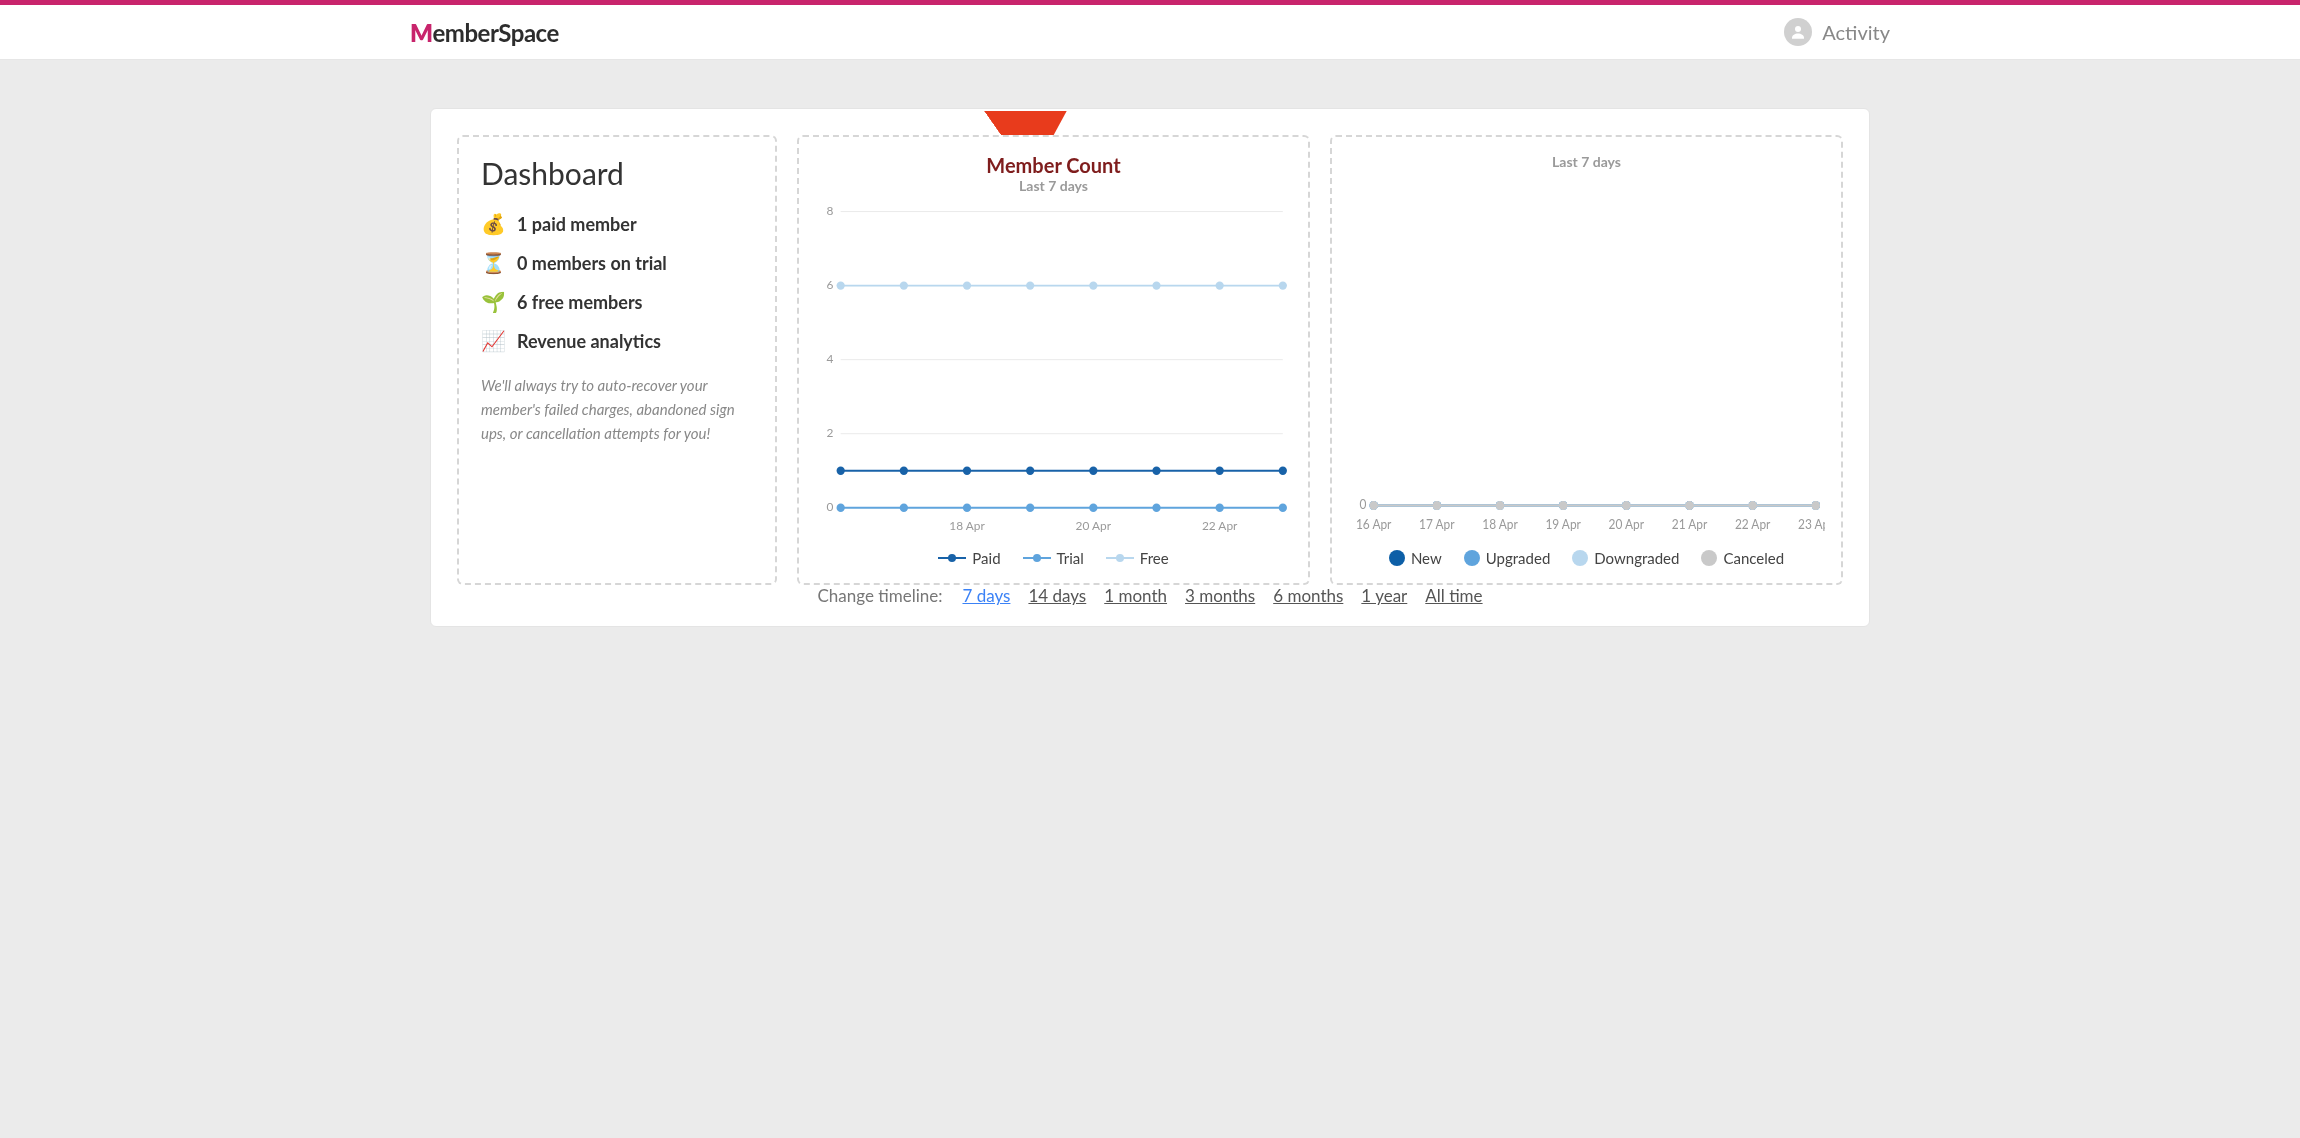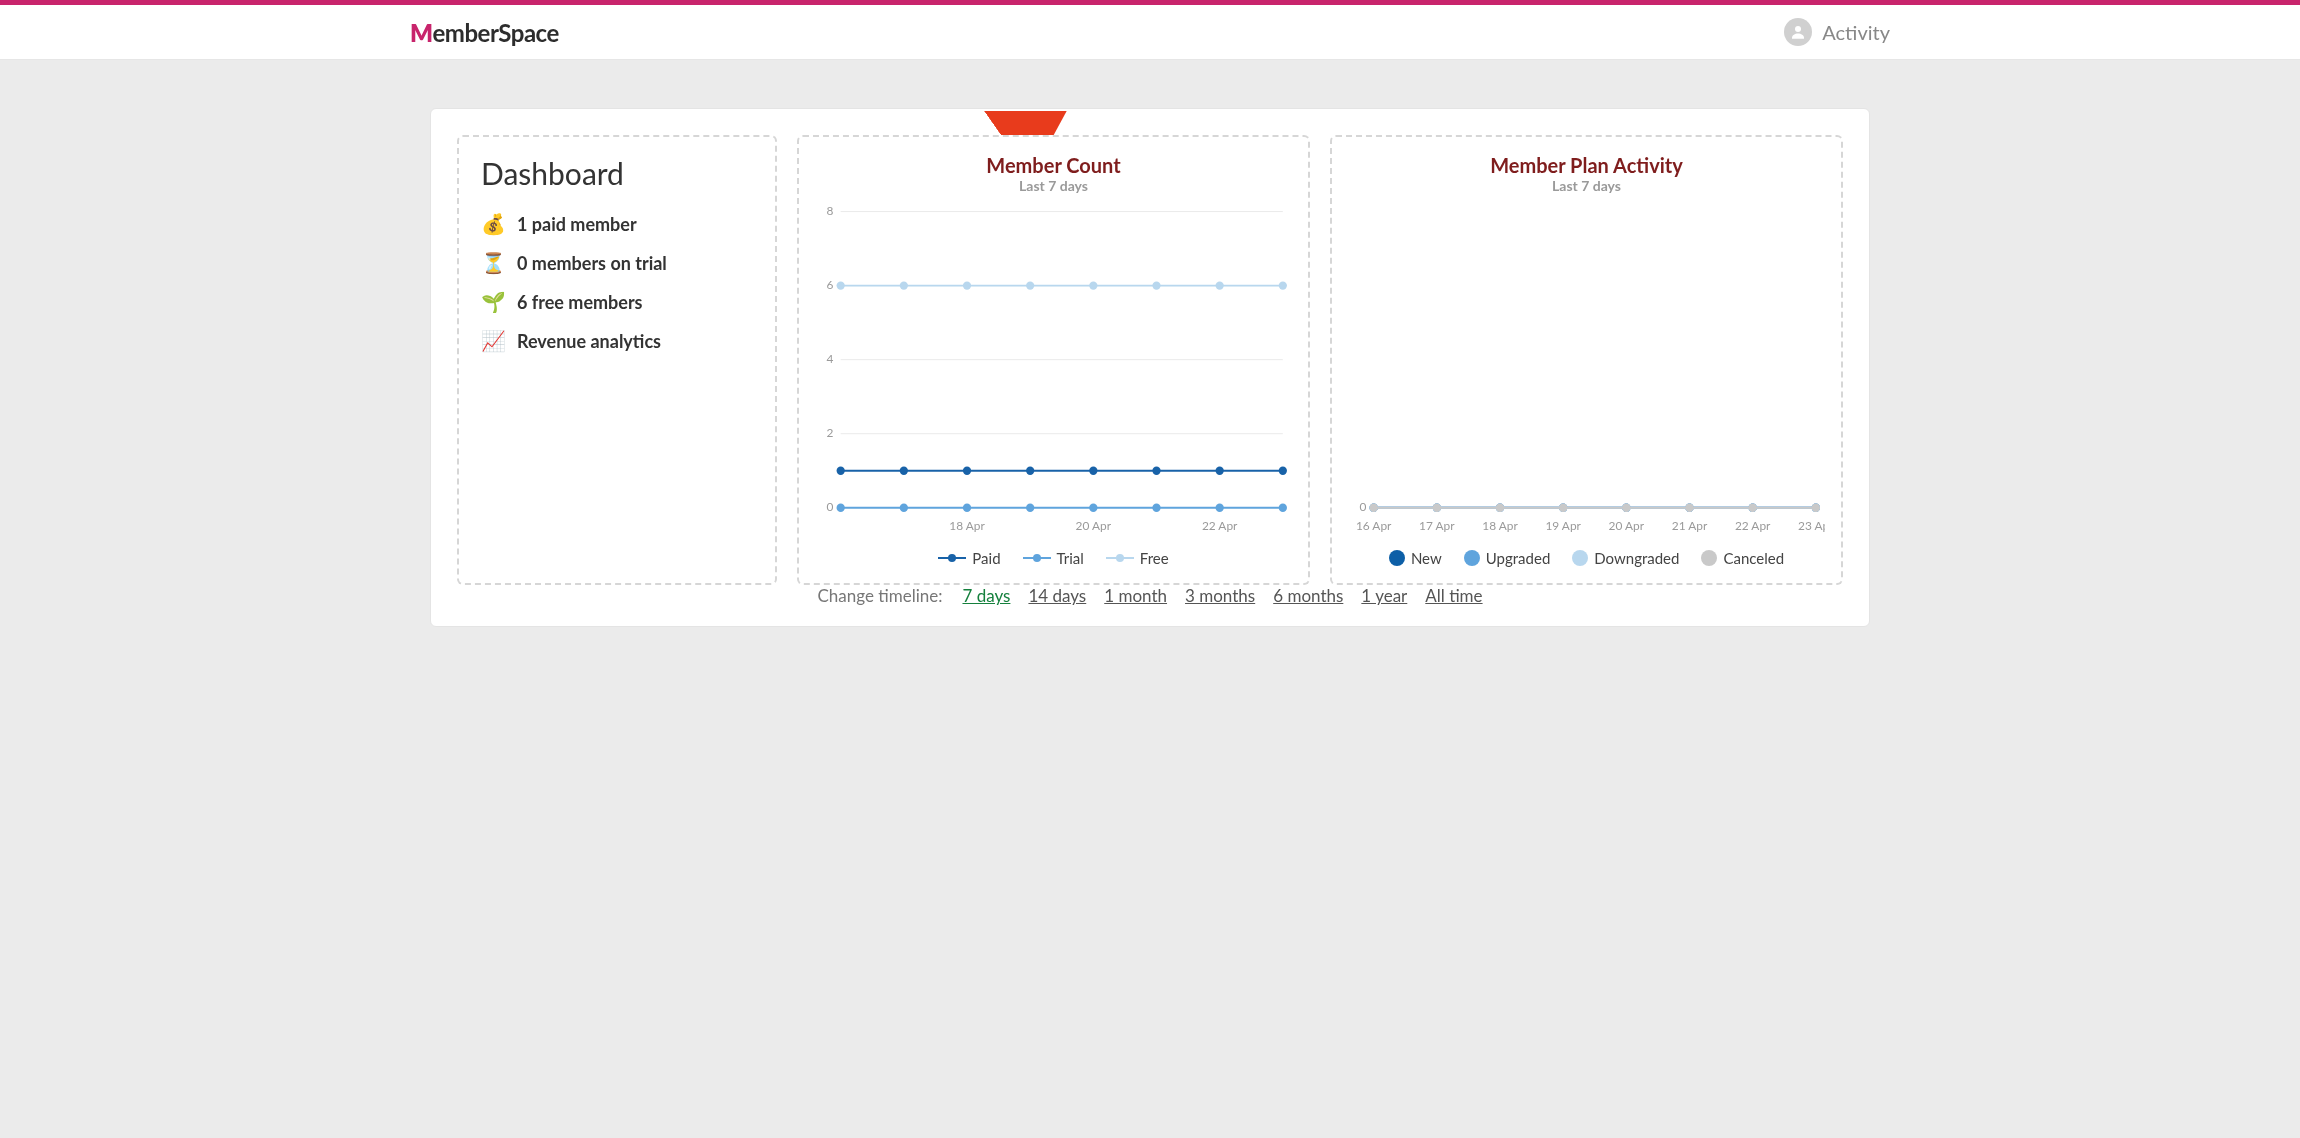--- a/index.html
+++ b/index.html
@@ -181,21 +181,21 @@
     gap: 20px;
     color: #777;
     font-size: 17px;
   }
   .timeline-row .tl-link {
     text-decoration: underline;
     color: #555;
     cursor: pointer;
   }
   .timeline-row .tl-link.active {
-    color: #15803d;
+    color: #3b82f6;
     text-align: center;
   }
 
   
   .annot-arrow {
     position: absolute;
     left: 430px;
     top: 2px;
     pointer-events: none;
   }
@@ -253,20 +253,21 @@
         </div>
         <div class="stat-line">
           <span class="stat-emoji">🌱</span>
           <span>6 free members</span>
         </div>
         <div class="stat-line">
           <span class="stat-emoji">📈</span>
           <span>Revenue analytics</span>
         </div>
 
+        <div class="recover-note">We'll always try to auto-recover your member's failed charges, abandoned sign ups, or cancellation attempts for you!</div>
       </div>
 
       <div class="dash-panel chart-panel">
         <div class="chart-title">Member Count</div>
         <div class="chart-sub">Last 7 days</div>
         <div class="chart-area">
           <svg id="svg-member-count" width="100%" height="100%" viewBox="0 0 520 360" preserveAspectRatio="none">
               <line x1="28" x2="510" y1="326" y2="326" stroke="#e8e8e8" stroke-width="1"></line>
               <text x="20" y="330" text-anchor="end" font-size="13" fill="#9a9a9a">0</text>
               <line x1="28" x2="510" y1="246" y2="246" stroke="#e8e8e8" stroke-width="1"></line>
@@ -325,21 +326,20 @@
             <div class="legend-item">
               <span class="legend-swatch-line" style="background: rgb(184, 215, 238); height: 2px; position: relative;">
                 <span style="position: absolute; width: 8px; height: 8px; border-radius: 50%; left: 50%; top: 50%; transform: translate(-50%, -50%); background: rgb(184, 215, 238);"></span>
               </span>
               <span>Free</span>
             </div>
           </div>
       </div>
 
       <div class="dash-panel chart-panel">
-        <div class="chart-title">Member Plan Activity</div>
         <div class="chart-sub">Last 7 days</div>
         <div class="chart-area">
           <svg id="svg-plan-activity" width="100%" height="100%" viewBox="0 0 520 360" preserveAspectRatio="none">
               <line x1="28" x2="510" y1="326" y2="326" stroke="#e8e8e8" stroke-width="1"></line>
               <text x="20" y="330" text-anchor="end" font-size="13" fill="#9a9a9a">0</text>
               <text x="28" y="350" text-anchor="middle" font-size="13" fill="#9a9a9a">16 Apr</text>
               <text x="96.85714285714286" y="350" text-anchor="middle" font-size="13" fill="#9a9a9a">17 Apr</text>
               <text x="165.71428571428572" y="350" text-anchor="middle" font-size="13" fill="#9a9a9a">18 Apr</text>
               <text x="234.57142857142858" y="350" text-anchor="middle" font-size="13" fill="#9a9a9a">19 Apr</text>
               <text x="303.42857142857144" y="350" text-anchor="middle" font-size="13" fill="#9a9a9a">20 Apr</text>

